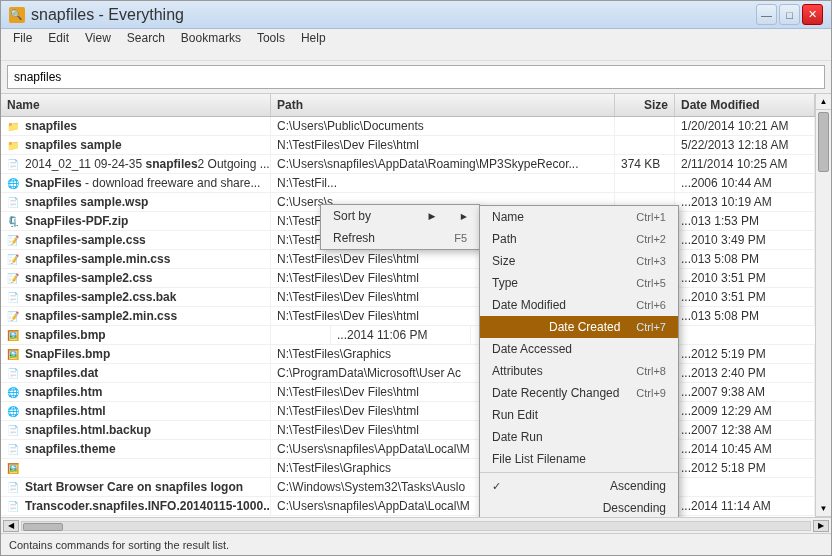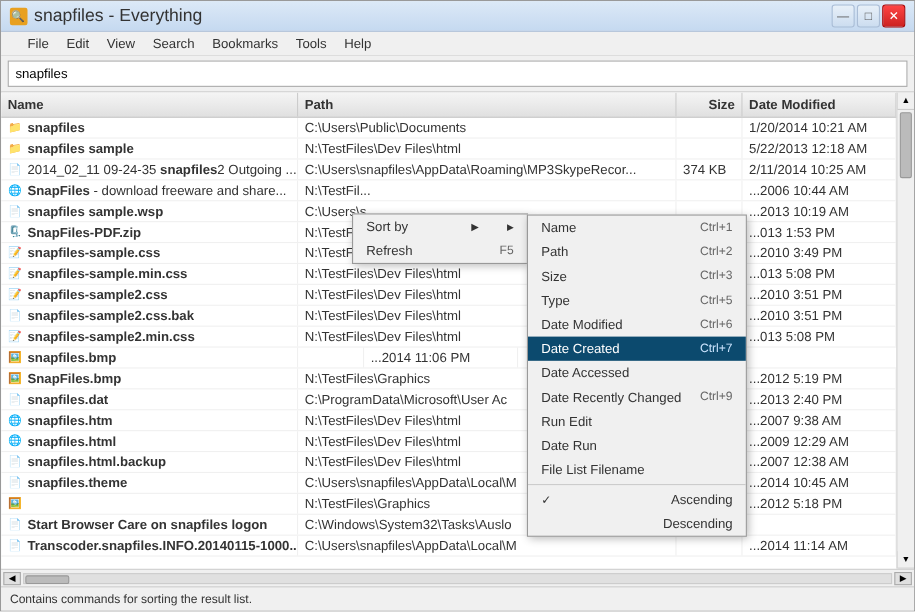--- a/index.html
+++ b/index.html
@@ -65,25 +65,25 @@
       background: linear-gradient(to bottom, #e8f0f8, #ccddf0);
       color: #555;
     }
     .tb-btn.close-btn {
       background: linear-gradient(to bottom, #f44, #c22);
       color: white;
       border-color: #a00;
     }
     .menu-bar {
       background: #f0f0f0;
-      height: 22px;
-      display: flex;
-      align-items: center;
+      height: 32px;
+      display: flex;
+      align-items: flex-start;
       border-bottom: 1px solid #ddd;
-      padding: 0 16px;
+      padding: 0 4px;
     }
     .menu-item {
       padding: 2px 8px;
       cursor: pointer;
       border-radius: 2px;
       font-size: 12px;
       color: #333;
     }
     .search-bar {
       padding: 4px 6px;
@@ -229,21 +229,21 @@
     }
     .submenu-item {
       padding: 4px 12px;
       cursor: pointer;
       display: flex;
       align-items: center;
       justify-content: space-between;
       font-size: 12px;
       color: #333;
     }
-    .submenu-item.highlighted { background: #0c4a6e; color: white; }
+    .submenu-item.highlighted { background: #a16207; color: white; justify-content: flex-end; }
     .shortcut {
       font-size: 11px;
       color: #666;
       margin-left: 16px;
     }
     .submenu-item.highlighted .shortcut { color: #cce5ff; }
     .ctx-item-sortby {
       position: relative;
     }
     .vscrollbar {
@@ -542,20 +542,24 @@
             </div>
             <div class="submenu-item highlighted">
               <span>Date Created</span>
               <span class="shortcut">Ctrl+7</span>
             </div>
             <div class="submenu-item">
               <span>Date Accessed</span>
               <span class="shortcut"></span>
             </div>
             <div class="submenu-item">
+              <span>Attributes</span>
+              <span class="shortcut">Ctrl+8</span>
+            </div>
+            <div class="submenu-item">
               <span>Date Recently Changed</span>
               <span class="shortcut">Ctrl+9</span>
             </div>
             <div class="submenu-item">
               <span>Run Edit</span>
               <span class="shortcut"></span>
             </div>
             <div class="submenu-item">
               <span>Date Run</span>
               <span class="shortcut"></span>

